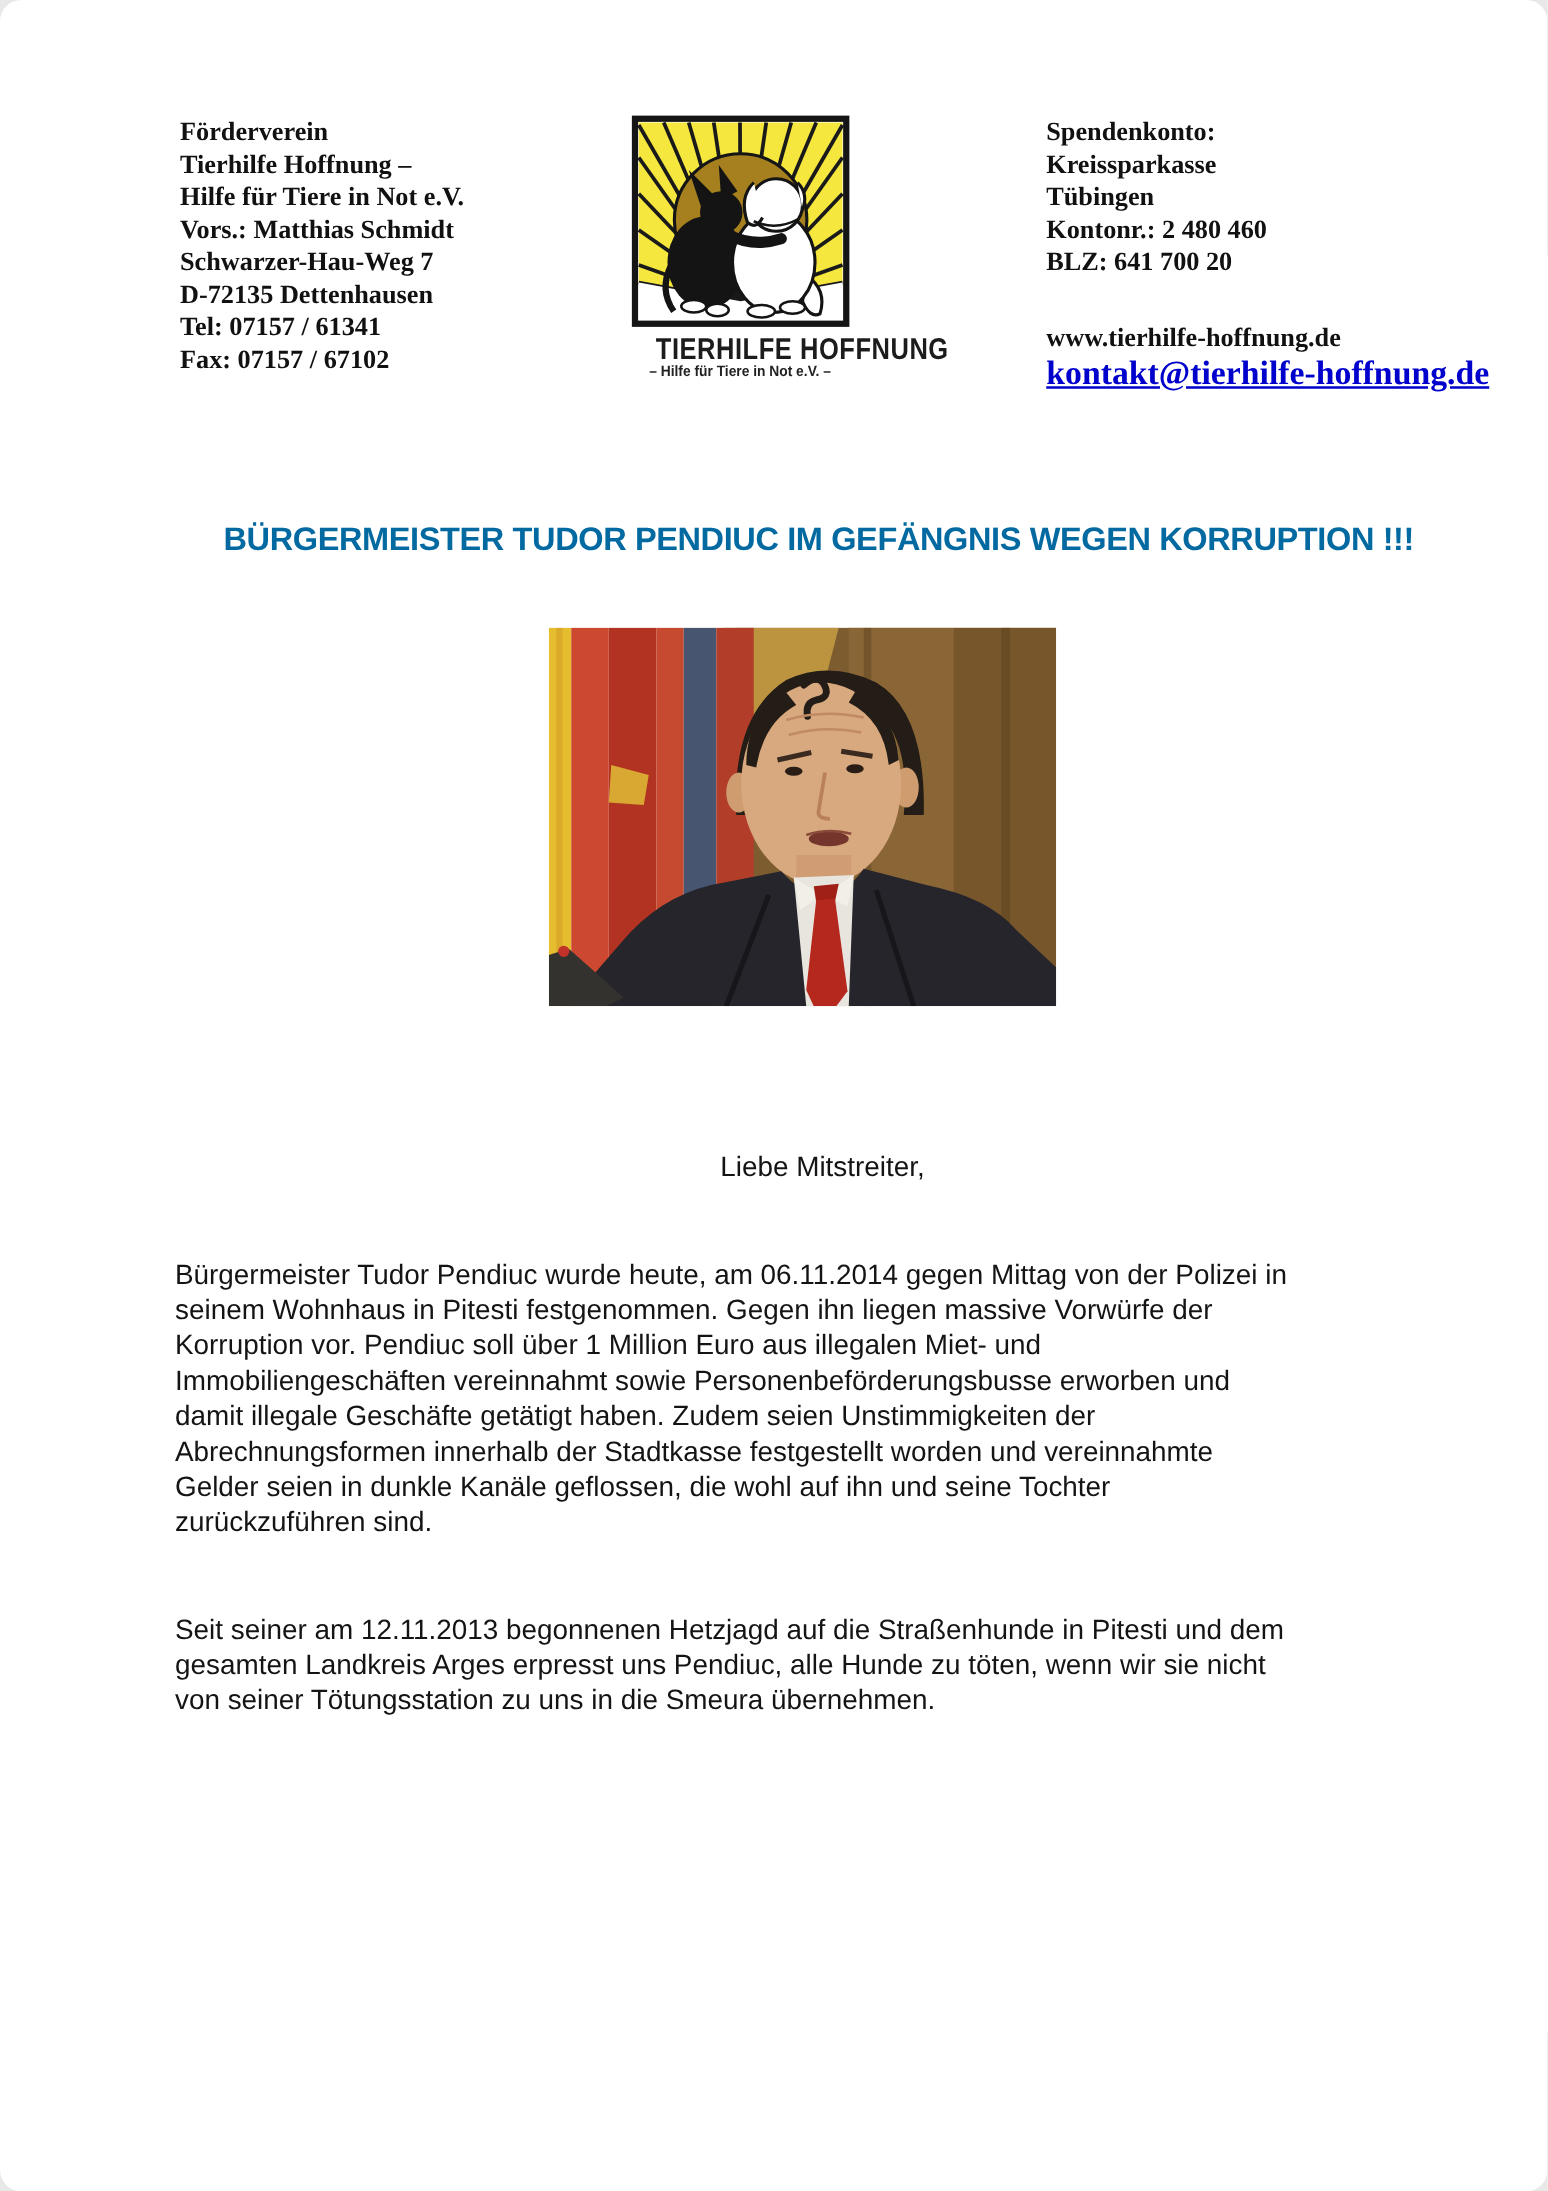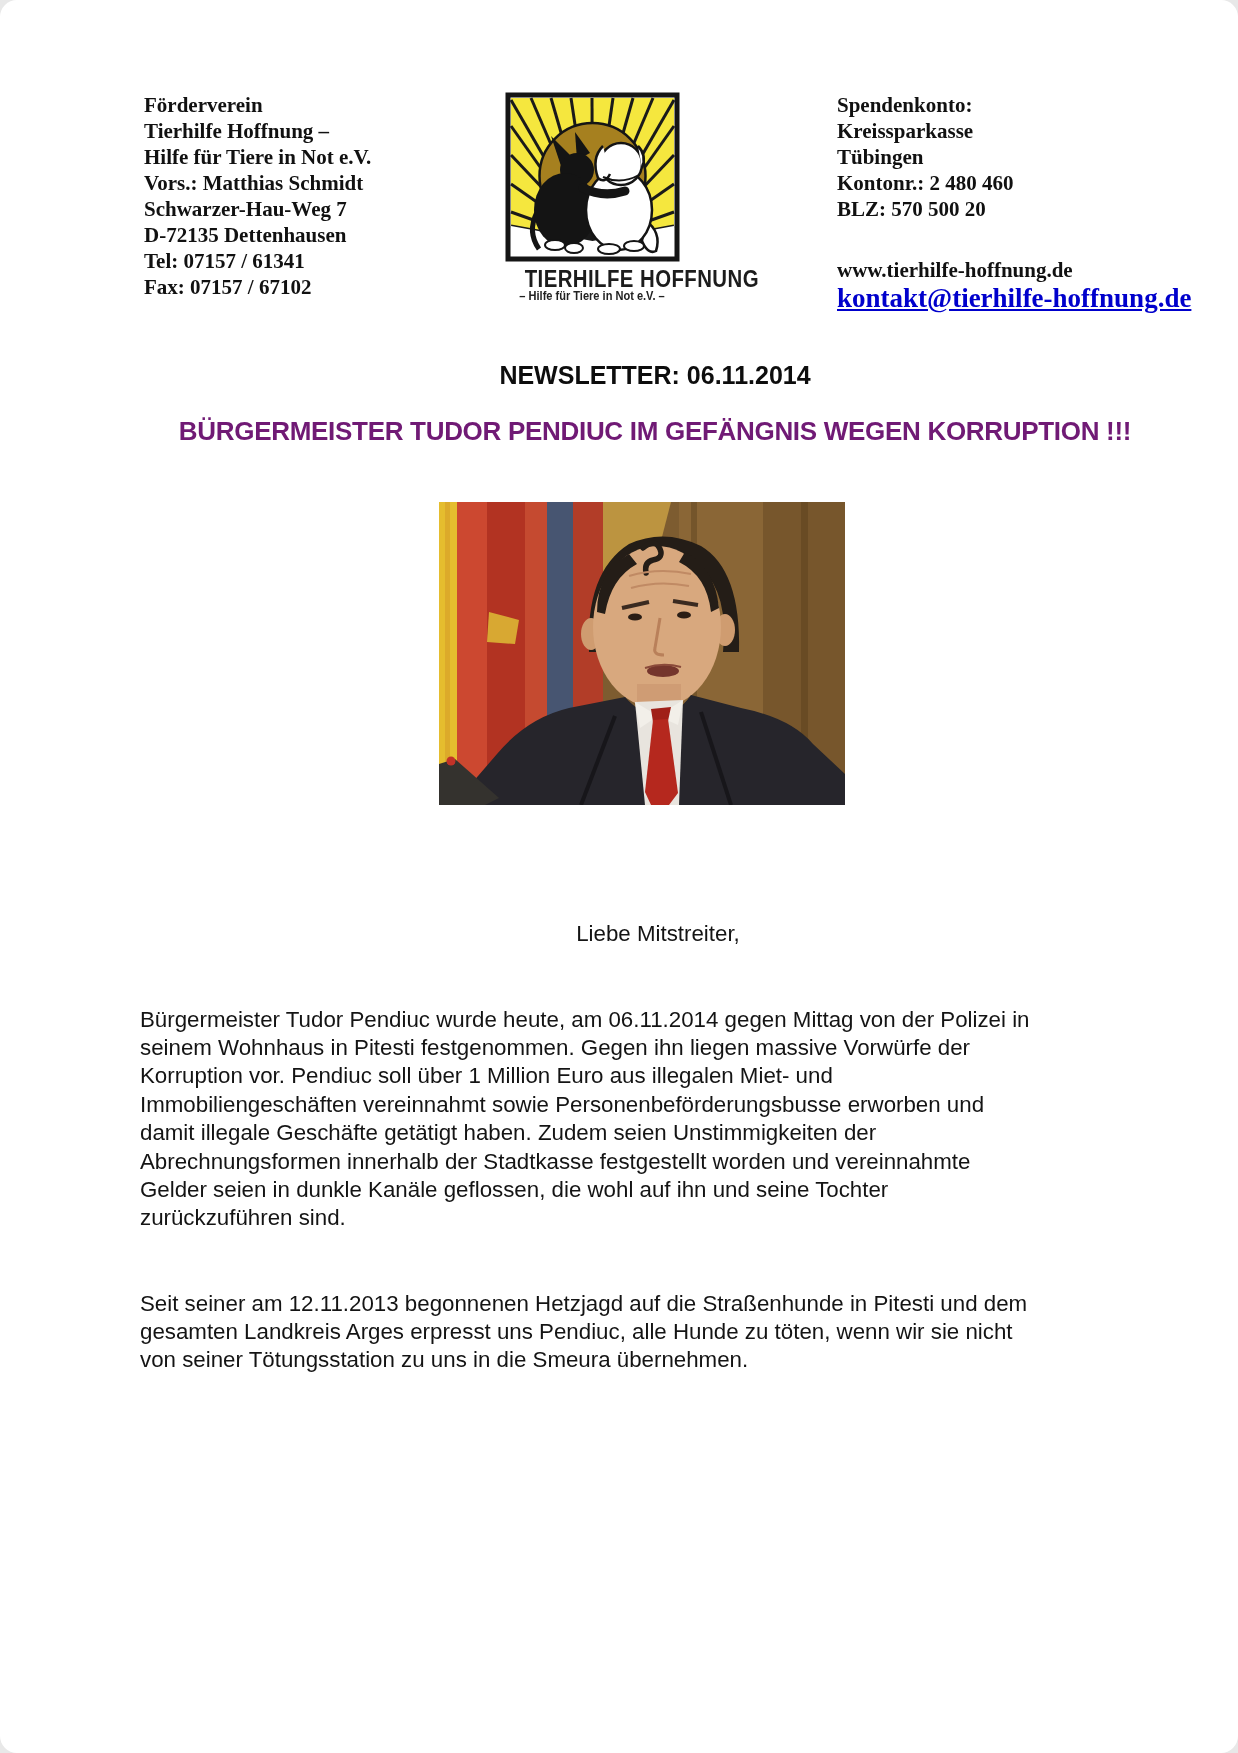--- a/index.html
+++ b/index.html
@@ -18,21 +18,21 @@
   .bank{left:837px;top:92px;}
   .web{left:837px;top:257px;font-family:"Liberation Serif",serif;font-weight:bold;font-size:21px;line-height:26px;color:#111;text-align:center;}
   .email{left:837px;top:285px;font-family:"Liberation Serif",serif;font-weight:bold;font-size:27px;line-height:26px;
          color:#0000cc;text-decoration:underline;cursor:pointer;}
   .logo{left:504px;top:92px;width:177px;text-align:center;}
   .logo-title{margin-top:3px;font-weight:bold;font-size:24px;line-height:20px;color:#1c1c1c;}
   .logo-title span{display:inline-block;transform:scaleX(0.85);transform-origin:center;letter-spacing:0.5px;white-space:nowrap;}
   .logo-sub{font-size:12px;line-height:14px;color:#222;font-weight:bold;}
   .logo-sub span{display:inline-block;transform:scaleX(0.92);transform-origin:center;white-space:nowrap;}
   .h1{left:133px;top:360px;width:1044px;text-align:center;font-weight:bold;font-size:25px;line-height:30px;color:#0d0d0d;}
-  .h2{left:133px;top:416px;width:1044px;text-align:center;font-weight:bold;font-size:26px;line-height:31px;letter-spacing:-0.3px;color:#701a75;}
+  .h2{left:133px;top:416px;width:1044px;text-align:center;font-weight:bold;font-size:26px;line-height:31px;letter-spacing:-0.3px;color:#0369a1;}
   .photo{left:439px;top:502px;width:406px;height:303px;overflow:hidden;}
   .bodytext{left:140px;top:892px;width:1036px;font-size:22.3px;line-height:28.4px;white-space:pre-line;color:#141414;}
   .salutation{text-align:center;margin:0 0 28.4px 0;}
   .para{margin:0 0 28.4px 0;}
 </style>
 </head>
 <body>
 
 <div class="page">
 
@@ -97,25 +97,24 @@
       <ellipse cx="69" cy="156" rx="9" ry="5" fill="#ffffff" stroke="#141414" stroke-width="2"></ellipse>
     </svg>
     <div class="logo-title"><span>TIERHILFE HOFFNUNG</span></div>
     <div class="logo-sub"><span>– Hilfe für Tiere in Not e.V. –</span></div>
   </div>
 
   <div class="abs serifblock bank">Spendenkonto:
 Kreissparkasse
 Tübingen
 Kontonr.: 2 480 460
-BLZ: 570 500 20</div>
+BLZ: 641 700 20</div>
   <div class="abs web">www.tierhilfe-hoffnung.de</div>
   <a class="abs email">kontakt@tierhilfe-hoffnung.de</a>
 
-  <div class="abs h1">NEWSLETTER: 06.11.2014</div>
   <div class="abs h2">BÜRGERMEISTER TUDOR PENDIUC IM GEFÄNGNIS WEGEN KORRUPTION !!!</div>
 
   <div class="abs photo">
     <svg width="406" height="303" viewBox="0 0 406 303">
 
       <rect x="140" y="0" width="266" height="303" fill="#7d5c30"></rect>
       <rect x="240" y="0" width="84" height="303" fill="#8a6636"></rect>
       <rect x="324" y="0" width="82" height="303" fill="#77562c"></rect>
       <rect x="252" y="0" width="6" height="303" fill="#5e441f" opacity="0.5"></rect>
       <rect x="362" y="0" width="7" height="303" fill="#5e441f" opacity="0.55"></rect>

